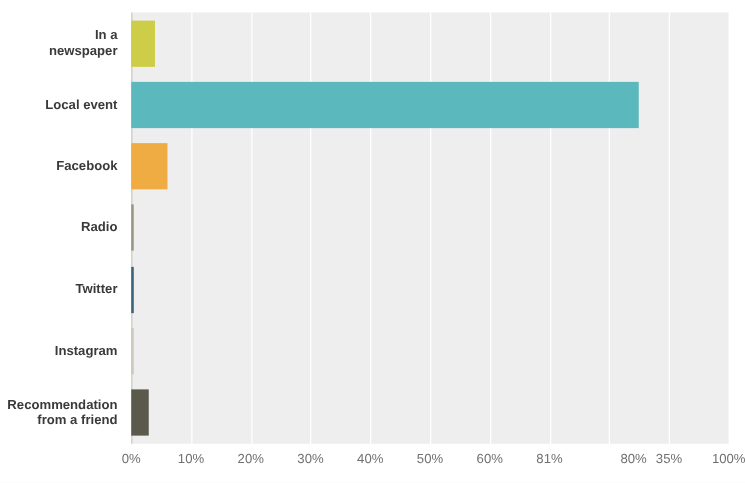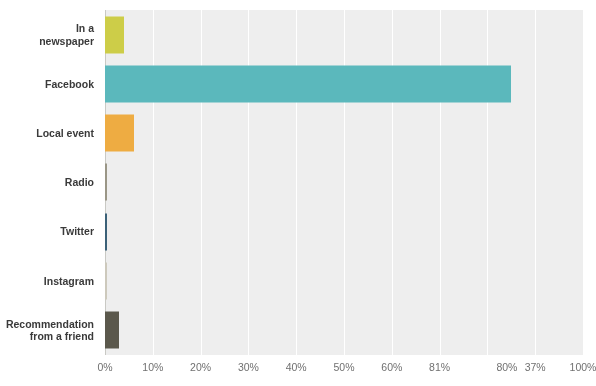--- a/index.html
+++ b/index.html
@@ -135,26 +135,26 @@
   </div>
 
   <div class="cat-labels">
       <div class="cat-label">
         <div>
           <span>In a newspaper</span>
         </div>
       </div>
       <div class="cat-label">
         <div>
+          <span>Local event</span>
+        </div>
+      </div>
+      <div class="cat-label">
+        <div>
           <span>Facebook</span>
-        </div>
-      </div>
-      <div class="cat-label">
-        <div>
-          <span>Local event</span>
         </div>
       </div>
       <div class="cat-label">
         <div>
           <span>Radio</span>
         </div>
       </div>
       <div class="cat-label">
         <div>
           <span>Twitter</span>
@@ -200,17 +200,17 @@
   <div class="x-axis">
       <div class="x-tick" style="left: 0%;">0%</div>
       <div class="x-tick" style="left: 10%;">10%</div>
       <div class="x-tick" style="left: 20%;">20%</div>
       <div class="x-tick" style="left: 30%;">30%</div>
       <div class="x-tick" style="left: 40%;">40%</div>
       <div class="x-tick" style="left: 50%;">50%</div>
       <div class="x-tick" style="left: 60%; text-align: right;">60%</div>
       <div class="x-tick" style="left: 70%;">81%</div>
       <div class="x-tick" style="left: 80%; padding-left: 39px;">80%</div>
-      <div class="x-tick" style="left: 90%;">37%</div>
+      <div class="x-tick" style="left: 90%;">35%</div>
       <div class="x-tick" style="left: 100%;">100%</div>
     </div>
 
 </div>
 
 </body></html>

